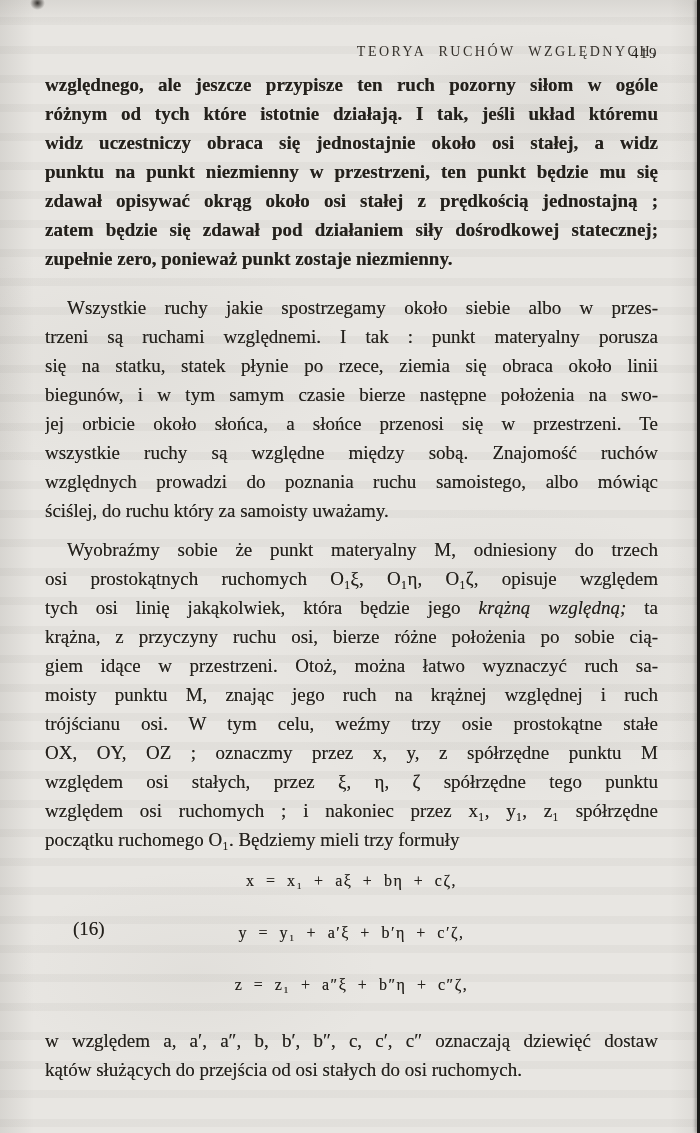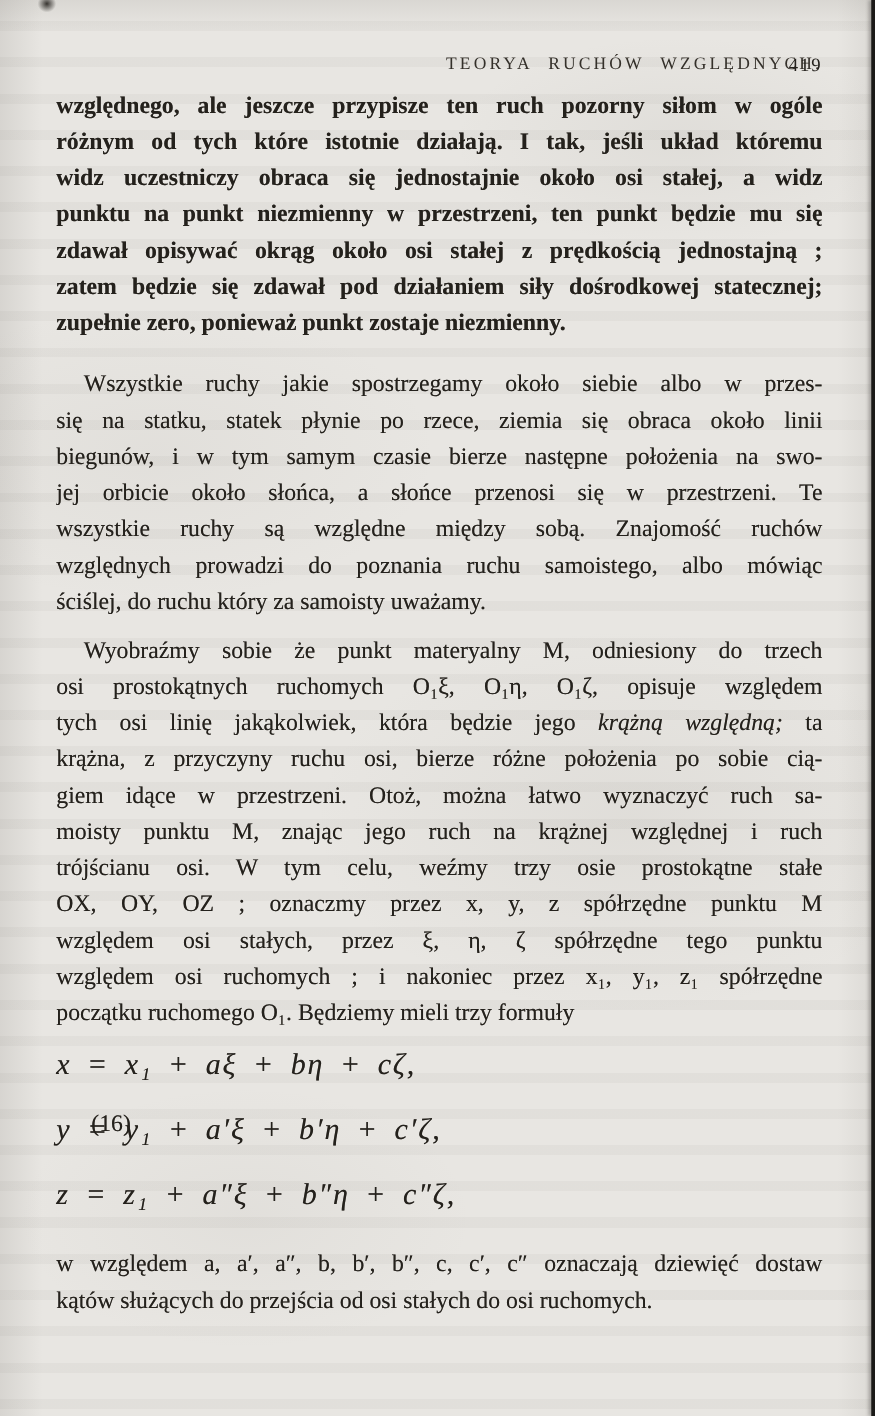--- a/index.html
+++ b/index.html
@@ -87,22 +87,22 @@
 
   .equations { position: relative; margin-top: 12px; margin-bottom: 26px; }
   .eq-label {
     position: absolute; left: 28px; top: 52px;
     font-size: 19px;
     font-style: normal;
     text-shadow: 0 0 0.5px rgba(36,33,28,.55);
   }
   .eq-row {
     height: 30px; line-height: 30px;
-    font-size: 24px;
-    font-style: italic;
+    text-align: center;
+    font-size: 16px;
     letter-spacing: 1.5px;
     word-spacing: 5px;
     margin-bottom: 22px;
     text-shadow: 0 0 0.5px rgba(36,33,28,.55);
   }
   .eq-row:last-child { margin-bottom: 0; }
 </style>
 </head>
 <body>
 
@@ -122,20 +122,21 @@
       <div class="line">różnym od tych które istotnie działają. I tak, jeśli układ któremu</div>
       <div class="line">widz uczestniczy obraca się jednostajnie około osi stałej, a widz</div>
       <div class="line">punktu na punkt niezmienny w przestrzeni, ten punkt będzie mu się</div>
       <div class="line">zdawał opisywać okrąg około osi stałej z prędkością jednostajną ;</div>
       <div class="line">zatem będzie się zdawał pod działaniem siły dośrodkowej statecznej;</div>
       <div class="line endline">zupełnie zero, ponieważ punkt zostaje niezmienny.</div>
     </div>
 
     <div class="para gap-md">
       <div class="line indent">Wszystkie ruchy jakie spostrzegamy około siebie albo w przes-</div>
+      <div class="line">trzeni są ruchami względnemi. I tak : punkt materyalny porusza</div>
       <div class="line">się na statku, statek płynie po rzece, ziemia się obraca około linii</div>
       <div class="line">biegunów, i w tym samym czasie bierze następne położenia na swo-</div>
       <div class="line">jej orbicie około słońca, a słońce przenosi się w przestrzeni. Te</div>
       <div class="line">wszystkie ruchy są względne między sobą. Znajomość ruchów</div>
       <div class="line">względnych prowadzi do poznania ruchu samoistego, albo mówiąc</div>
       <div class="line endline">ściślej, do ruchu który za samoisty uważamy.</div>
     </div>
 
     <div class="para">
       <div class="line indent">Wyobraźmy sobie że punkt materyalny M, odniesiony do trzech</div>

